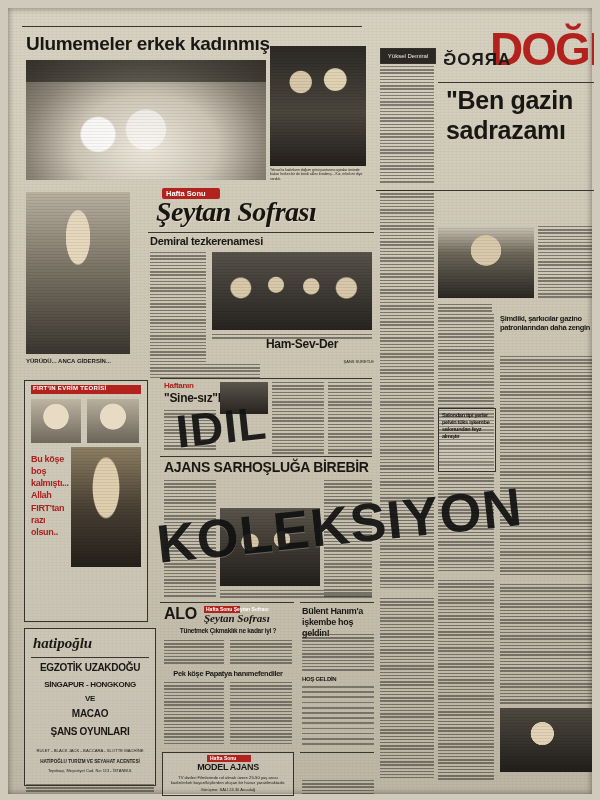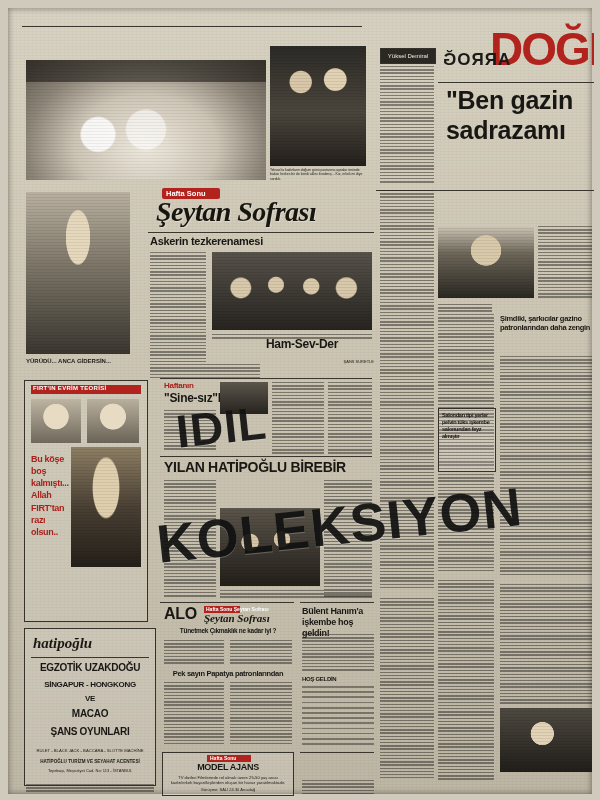--- a/index.html
+++ b/index.html
@@ -101,20 +101,21 @@
   .hairline { position:absolute; background:#3a362f; }
 </style>
 </head>
 <body>
 
 <div id="page">
   <div id="paper">
     <div class="grain"></div>
 
     <div class="hairline" style="left:14px;top:18px;width:340px;height:1px;"></div>
+    <div class="hd" style="left:18px;top:26px;width:330px;font-size:19px;">Ulumemeler erkek kadınmış</div>
 
     <div class="photo" style="left:18px;top:52px;width:240px;height:120px;
                 background:
                   radial-gradient(ellipse at 50% 72%, #efe9de 0%, #cdc5b6 42%, #8d8578 70%, #5d564c 100%),
                   linear-gradient(180deg,#6e6a61 0%,#3b3830 100%);">
       <div class="ph-in" style="background:
         linear-gradient(180deg, rgba(20,18,14,.55) 0 18%, rgba(255,255,255,0) 18% 100%),
         radial-gradient(circle at 30% 62%, rgba(255,255,255,.85) 0 9%, rgba(255,255,255,0) 10%),
         radial-gradient(circle at 50% 58%, rgba(255,255,255,.6) 0 14%, rgba(255,255,255,0) 15%);"></div>
       <div class="ph-in" style="background:repeating-linear-gradient(0deg,rgba(0,0,0,.06) 0 1px,rgba(0,0,0,0) 1px 3px);"></div>
@@ -202,21 +203,21 @@
 
     <div class="photo" style="left:18px;top:184px;width:104px;height:162px;
                 background:
                   radial-gradient(ellipse at 50% 28%, #e6d8bd 0 16%, rgba(0,0,0,0) 17%),
                   linear-gradient(180deg,#b9b0a0 0%,#7d7668 45%,#3a362f 100%);">
       <div class="ph-in" style="background:repeating-linear-gradient(0deg,rgba(0,0,0,.07) 0 1px,rgba(0,0,0,0) 1px 3px);"></div>
     </div>
     <div class="cap" style="left:18px;top:350px;width:120px;font-size:6px;font-weight:bold;">YÜRÜDÜ... ANCA GİDERSİN...</div>
 
     <div class="hairline" style="left:140px;top:224px;width:226px;height:1px;"></div>
-    <div class="hd" style="left:142px;top:228px;width:140px;font-size:11px;">Askerin tezkerenamesi</div>
+    <div class="hd" style="left:142px;top:228px;width:140px;font-size:11px;">Demiral tezkerenamesi</div>
     <div class="blk" style="left:142px;top:244px;width:56px;height:110px;">
       <div class="lines tight"></div>
     </div>
     <div class="photo" style="left:204px;top:244px;width:160px;height:78px;
                 background:
                   radial-gradient(circle at 18% 46%, #d9c9ab 0 7%, rgba(0,0,0,0) 8%),
                   radial-gradient(circle at 40% 42%, #d9c9ab 0 7%, rgba(0,0,0,0) 8%),
                   radial-gradient(circle at 62% 44%, #d9c9ab 0 7%, rgba(0,0,0,0) 8%),
                   radial-gradient(circle at 84% 46%, #d9c9ab 0 7%, rgba(0,0,0,0) 8%),
                   linear-gradient(180deg,#57524a 0%,#272420 100%);">
@@ -268,21 +269,21 @@
     </div>
     <div class="blk" style="left:264px;top:374px;width:52px;height:72px;">
       <div class="lines tight"></div>
     </div>
     <div class="blk" style="left:320px;top:374px;width:44px;height:72px;">
       <div class="lines tight"></div>
     </div>
     <div class="photo" style="left:212px;top:374px;width:48px;height:32px;background:linear-gradient(180deg,#5b564c,#26231e);"></div>
 
     <div class="hairline" style="left:152px;top:448px;width:212px;height:1px;"></div>
-    <div class="hd" style="left:156px;top:452px;width:212px;font-size:14px;">YILAN HATİPOĞLU BİREBİR</div>
+    <div class="hd" style="left:156px;top:452px;width:212px;font-size:14px;">AJANS SARHOŞLUĞA BİREBİR</div>
     <div class="blk" style="left:156px;top:472px;width:52px;height:118px;">
       <div class="lines tight"></div>
     </div>
     <div class="photo" style="left:212px;top:500px;width:100px;height:78px;
                 background:
                   radial-gradient(circle at 30% 44%, #d6c5a6 0 10%, rgba(0,0,0,0) 11%),
                   radial-gradient(circle at 62% 40%, #d6c5a6 0 10%, rgba(0,0,0,0) 11%),
                   linear-gradient(180deg,#5a544a 0%,#221f1a 100%);">
       <div class="ph-in" style="background:repeating-linear-gradient(0deg,rgba(0,0,0,.08) 0 1px,rgba(0,0,0,0) 1px 3px);"></div>
     </div>
@@ -300,21 +301,21 @@
       <div style="position:absolute;left:2px;top:0.2px;color:#fff;font-family:'Liberation Sans',sans-serif;font-weight:bold;font-size:5px;">Hafta Sonu Şeytan Sofrası</div>
       <div style="position:absolute;left:0;top:6px;font-family:'Liberation Serif',serif;font-style:italic;font-weight:bold;font-size:11px;color:#16150f;">Şeytan Sofrası</div>
     </div>
     <div class="hd" style="left:156px;top:620px;width:128px;font-size:6.5px;text-align:center;">Tünetmek Çıkmaklık ne kadar iyi ?</div>
     <div class="blk" style="left:156px;top:632px;width:60px;height:26px;">
       <div class="lines tight"></div>
     </div>
     <div class="blk" style="left:222px;top:632px;width:62px;height:26px;">
       <div class="lines tight"></div>
     </div>
-    <div class="hd" style="left:156px;top:662px;width:128px;font-size:7.5px;text-align:center;">Pek sayın Papatya patronlarından</div>
+    <div class="hd" style="left:156px;top:662px;width:128px;font-size:7.5px;text-align:center;">Pek köşe Papatya hanımefendiler</div>
     <div class="blk" style="left:156px;top:674px;width:60px;height:64px;">
       <div class="lines tight"></div>
     </div>
     <div class="blk" style="left:222px;top:674px;width:62px;height:64px;">
       <div class="lines tight"></div>
     </div>
 
     <div class="blk box" style="left:154px;top:744px;width:130px;height:42px;background:rgba(255,255,255,.14);">
       <div class="redbar" style="position:absolute;left:44px;top:2px;width:44px;height:7px;"></div>
       <div style="position:absolute;left:47px;top:2.2px;color:#fff;font-family:'Liberation Sans',sans-serif;font-weight:bold;font-size:5px;">Hafta Sonu</div>

